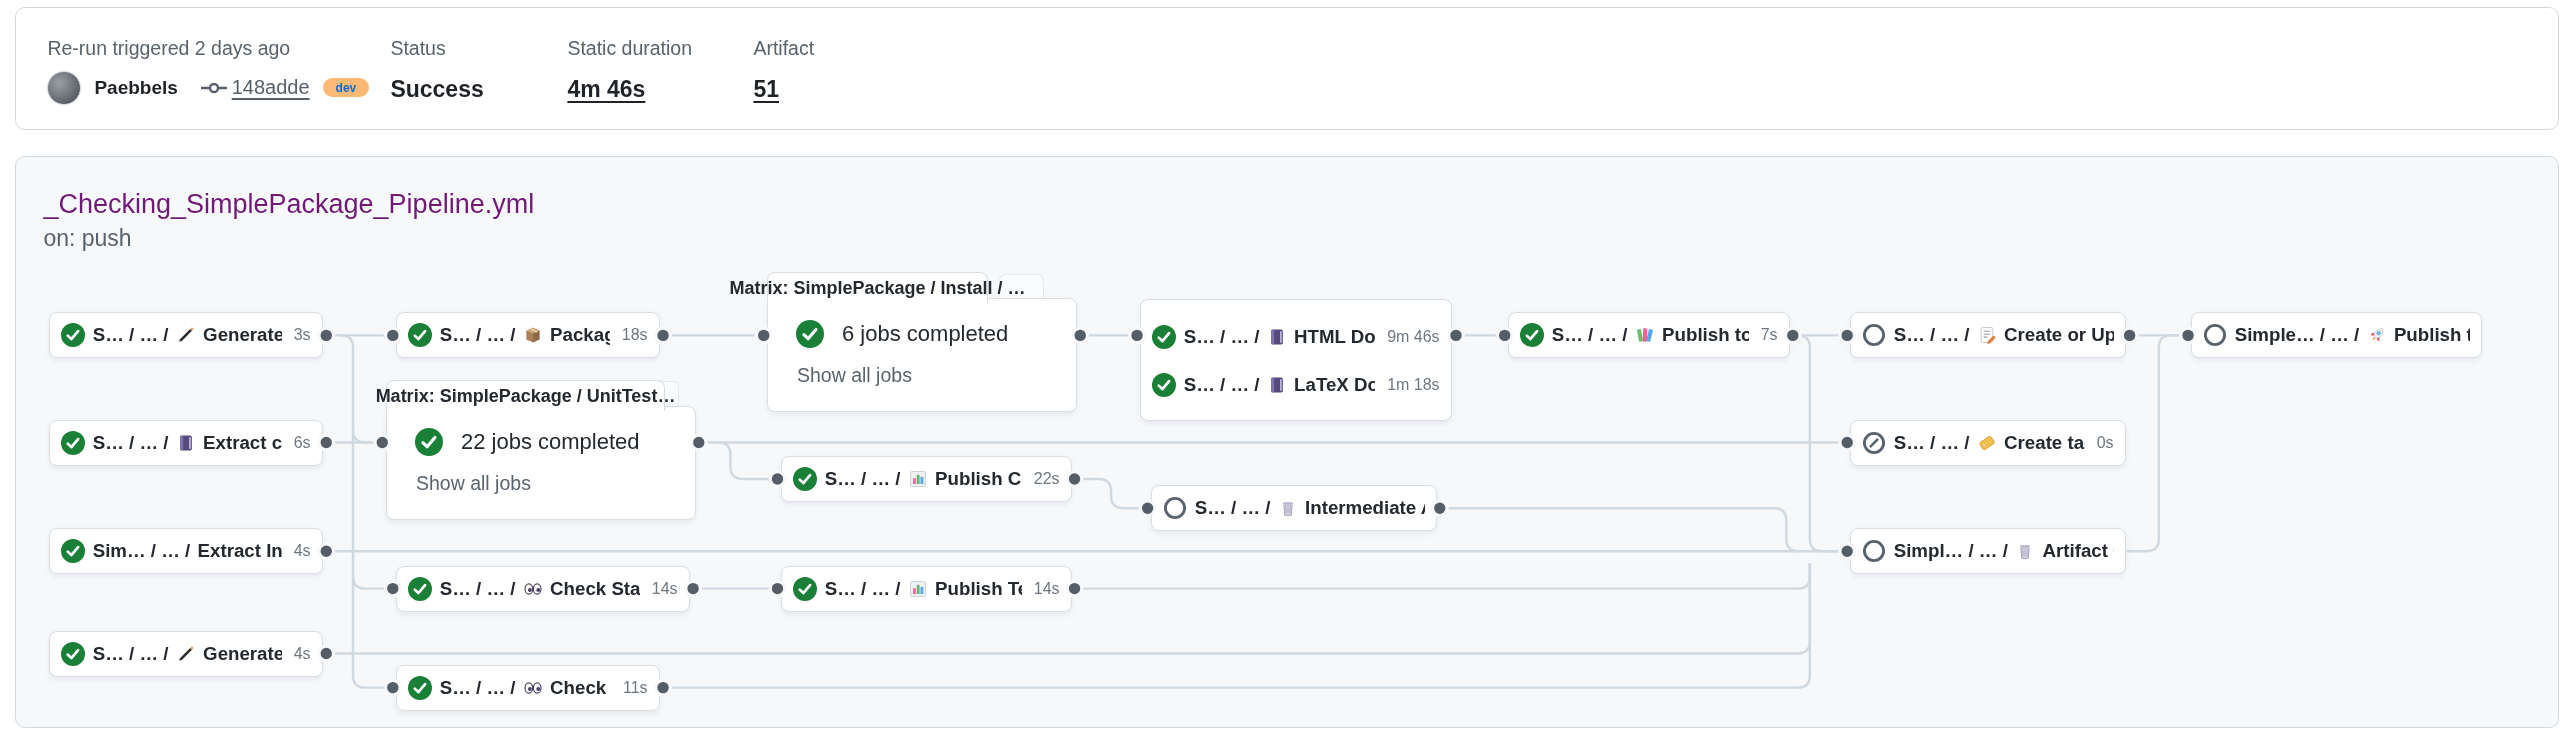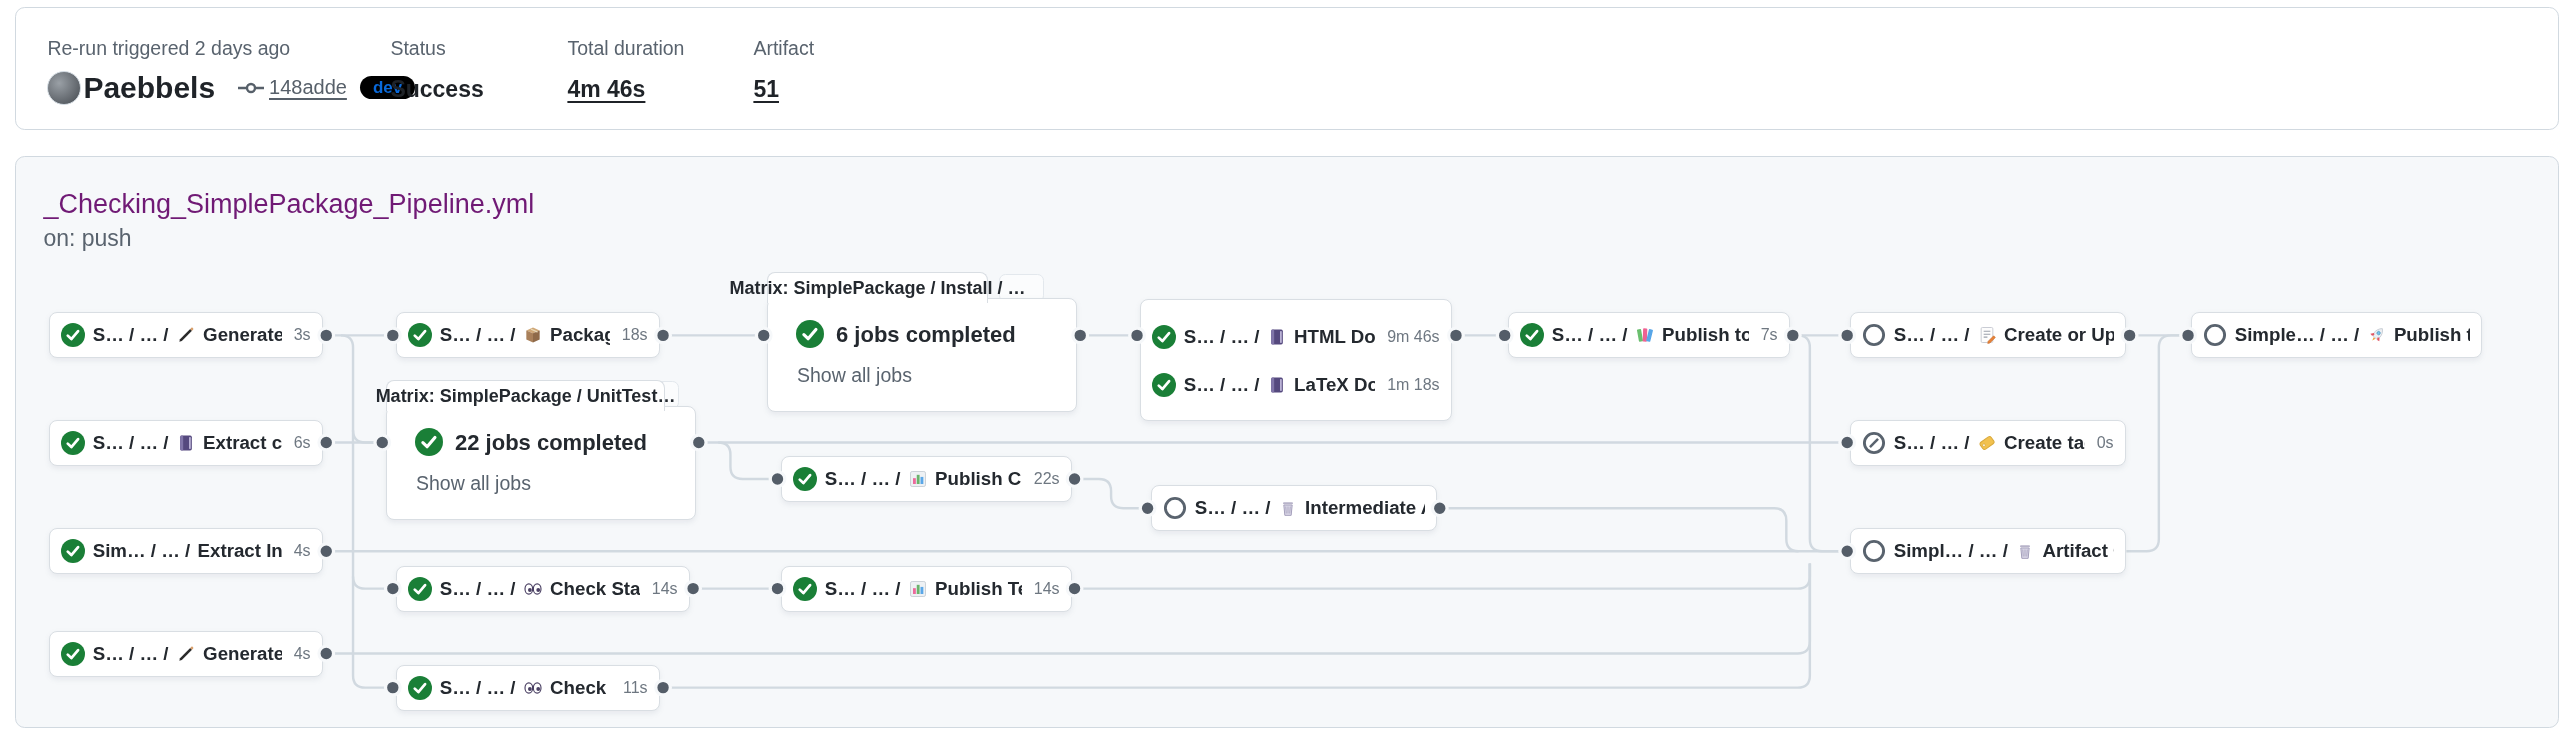--- a/index.html
+++ b/index.html
@@ -12,24 +12,24 @@
   .card{position:absolute;background:#fff;border:1.6px solid #d1d9e0;border-radius:9.7px;box-sizing:border-box}
   #header-card{left:15.4px;top:6.5px;width:2544px;height:123px}
   #graph-card{left:15.4px;top:156px;width:2544px;height:572px;background:#f6f8fa}
 
   
   .hlabel{position:absolute;top:29px;font-size:19.5px;color:#59636e;white-space:nowrap}
   .hvalue{position:absolute;top:68px;font-size:23px;font-weight:600;color:#1f2328;white-space:nowrap}
   .uline{text-decoration:underline;text-underline-offset:4px;text-decoration-thickness:1.6px}
   #actor-row{position:absolute;left:31px;top:62px;display:flex;align-items:center;height:36px}
   #avatar{width:32px;height:32px;border-radius:50%;background:radial-gradient(circle at 35% 35%,#9aa0a6,#43484e);border:0.8px solid #d1d9e0}
-  #actor-name{margin-left:2px;font-size:30px;font-weight:600}
+  #actor-name{margin-left:13px;font-size:19px;font-weight:600}
   #commit-icon{margin-left:23px}
   #commit-sha{margin-left:4.9px;font-size:20px;color:#57606a}
-  #branch-badge{margin-left:13px;background:#000000;color:#0969da;font-size:17px;font-weight:600;border-radius:811px;padding:3.2px 13px;line-height:1}
+  #branch-badge{margin-left:13px;background:#fdba74;color:#0969da;font-size:12px;font-weight:600;border-radius:811px;padding:3.2px 13px;line-height:1}
 
   
   #wf-title{position:absolute;left:27px;top:32px;font-size:27px;font-weight:400;color:#701a75}
   #wf-trigger{position:absolute;left:27px;top:68px;font-size:23px;color:#59636e}
 
   
   .node{
     position:absolute;height:46px;background:#fff;border:1.6px solid #d9dee3;border-radius:8px;
     box-sizing:border-box;display:flex;align-items:center;gap:7.3px;padding:0 11.4px;
     font-size:18.7px;font-weight:600;color:#24292f;box-shadow:0 2.4px 4.9px rgba(140,149,159,.13);
@@ -44,21 +44,21 @@
   .mxtab{
     position:absolute;height:31px;background:#fff;border:1.6px solid #d9dee3;border-bottom:none;
     border-radius:8px 8px 0 0;box-sizing:border-box;display:flex;align-items:center;
     padding:0 19.5px;font-size:18px;font-weight:600;color:#24292f;z-index:4;white-space:nowrap;justify-content:center;
   }
   .mxstack{position:absolute;background:#fbfcfd;border:1.6px solid #e3e8ed;border-radius:6.5px;box-sizing:border-box;z-index:1}
   .mxcard{
     position:absolute;background:#fff;border:1.6px solid #d9dee3;border-radius:8px;box-sizing:border-box;
     box-shadow:0 2.4px 4.9px rgba(140,149,159,.13);z-index:3;
   }
-  .mxrow{position:absolute;left:28px;top:21px;display:flex;align-items:flex-end;gap:12px;font-size:22px;font-weight:700;color:#24292f;white-space:nowrap}
+  .mxrow{position:absolute;left:28px;top:21px;display:flex;align-items:center;gap:18px;font-size:22px;font-weight:400;color:#24292f;white-space:nowrap}
   .mxrow .sticon{width:28px;height:28px}
   .mxlink{position:absolute;left:29px;top:65px;font-size:19.5px;color:#59636e;white-space:nowrap}
 
   .grow{position:absolute;left:11.4px;right:11.4px;height:45px;display:flex;align-items:center;gap:7.3px;
     font-size:18.7px;font-weight:600;color:#24292f;white-space:nowrap;overflow:hidden}
 
   svg.layer{position:absolute;left:0;top:0;pointer-events:none}
   #edges{z-index:2}
   #dots{z-index:5}
 </style>
@@ -139,21 +139,21 @@
         <path d="M16.4 12.5 19 16l-3 .5-1.5-2.5z" fill="#e25563"></path>
         <path d="M10.6 16.6h2.8L12 20.8z" fill="#f2a33c"></path>
       </g>
     </symbol>
   </defs>
 </svg>
 
 <div class="card" id="header-card">
   <span class="hlabel" style="left:31px">Re-run triggered 2 days ago</span>
   <span class="hlabel" style="left:374px">Status</span>
-  <span class="hlabel" style="left:551px">Total duration</span>
+  <span class="hlabel" style="left:551px">Static duration</span>
   <span class="hlabel" style="left:737px">Artifact</span>
 
   <div id="actor-row">
     <span id="avatar"></span>
     <span id="actor-name">Paebbels</span>
     <svg id="commit-icon" width="26" height="18" viewBox="0 0 24 16">
         <use href="#ic-commit"></use>
       </svg>
     <span id="commit-sha" class="uline">148adde</span>
     <span id="branch-badge">dev</span>

